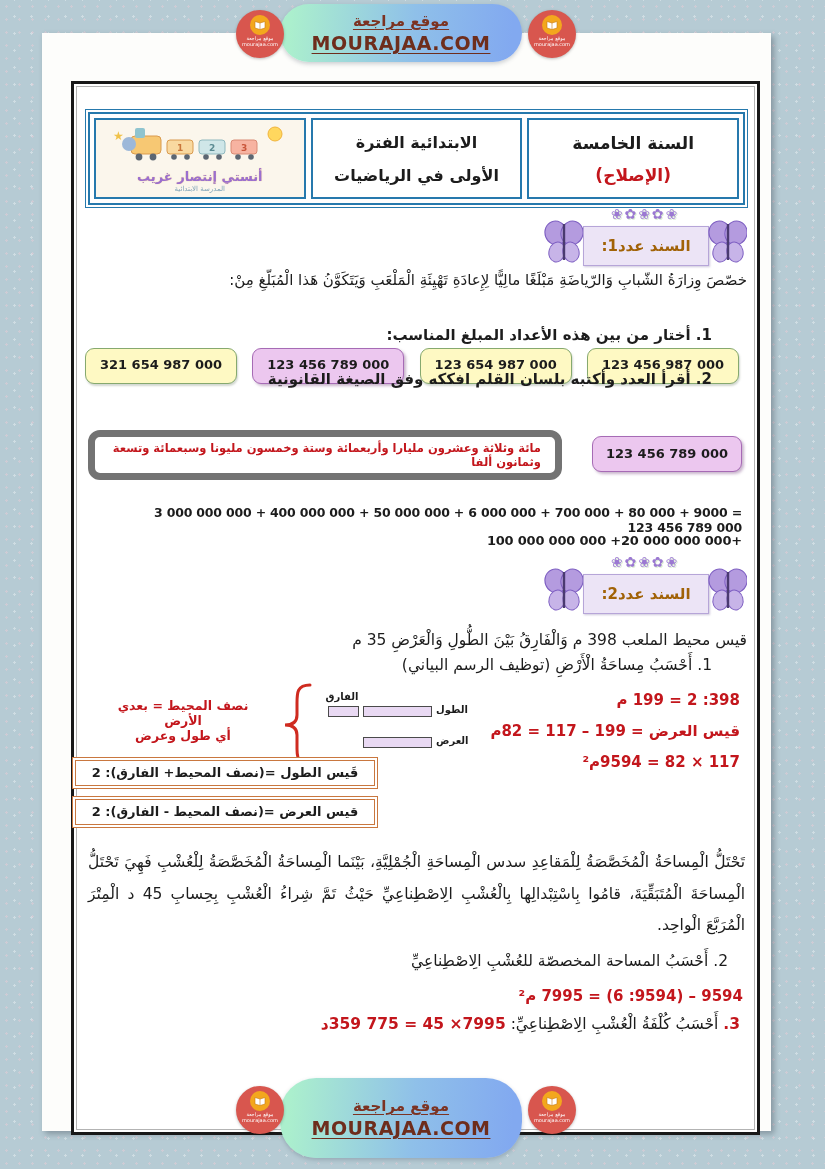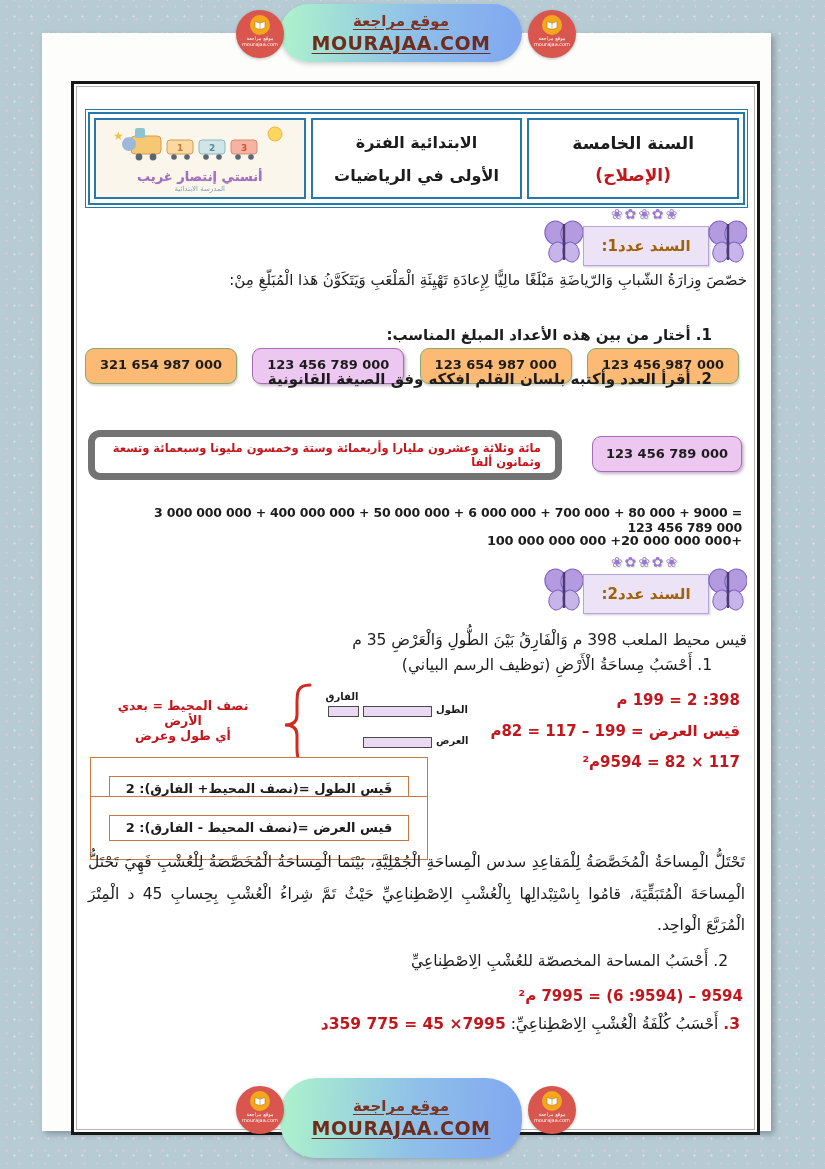--- a/index.html
+++ b/index.html
@@ -45,32 +45,32 @@
         display:flex;align-items:center;justify-content:center;
         font-size:15px;font-weight:bold;color:#a16207;direction:rtl;}
   .sanad .flowers{position:absolute;left:34px;top:-2px;width:136px;text-align:center;
         font-size:14px;color:#9b78d2;letter-spacing:2px;text-shadow:1px 1px 0 #d9ecd2;}
   .bfly{position:absolute;width:40px;height:48px;}
   
   .body-line{font-size:15px;line-height:25px;}
   .qline{font-size:15px;font-weight:bold;}
   .choice-row{position:absolute;left:85px;top:348px;width:654px;display:flex;justify-content:space-between;}
   .choice{width:150px;height:34px;line-height:32px;text-align:center;font-size:13px;font-weight:bold;
-          background:#fdba74;border:1px solid #86a96f;border-radius:9px;box-shadow:1px 2px 2px rgba(80,100,70,.25);}
+          background:#fef9c3;border:1px solid #86a96f;border-radius:9px;box-shadow:1px 2px 2px rgba(80,100,70,.25);}
   .choice.sel{background:#ecc7ef;border:1px solid #a66bb5;box-shadow:2px 2px 3px rgba(120,70,130,.4);}
   .pinkbox{background:#ecc7ef;border:1px solid #a66bb5;border-radius:9px;text-align:center;
            font-size:13px;font-weight:bold;box-shadow:2px 2px 3px rgba(120,70,130,.4);}
   .wordsbox{background:#fff;border:7px solid #737373;border-radius:12px;display:flex;align-items:center;
             justify-content:center;color:#c3161c;font-size:11.5px;font-weight:bold;direction:rtl;}
   .eq{font-weight:bold;font-size:12.5px;letter-spacing:-.2px;direction:ltr;text-align:right;}
   .redcalc{color:#c3161c;font-weight:bold;font-size:15px;direction:rtl;text-align:right;line-height:24px;}
   .rednote{color:#c3161c;font-weight:bold;font-size:12.5px;text-align:center;direction:rtl;}
   .bar{position:absolute;height:9px;background:#e9d9f3;border:1px solid #4a4a4a;}
   .barlbl{position:absolute;font-size:10px;font-weight:bold;direction:rtl;}
-  .fbox{position:absolute;left:90px;width:300px;border:1.5px solid #c9773f;padding:18px;background:#fff;}
+  .fbox{position:absolute;left:72px;width:300px;border:1.5px solid #c9773f;padding:2px;background:#fff;}
   .fbox .in{border:1.5px solid #c9773f;text-align:center;font-size:13px;font-weight:bold;
             line-height:24px;direction:rtl;}
   .para{position:absolute;left:88px;top:847px;width:657px;direction:rtl;text-align:justify;
         font-size:15.5px;line-height:31.5px;}
   .red{color:#c3161c;}
 </style>
 </head>
 <body>
 
 <div class="page">

